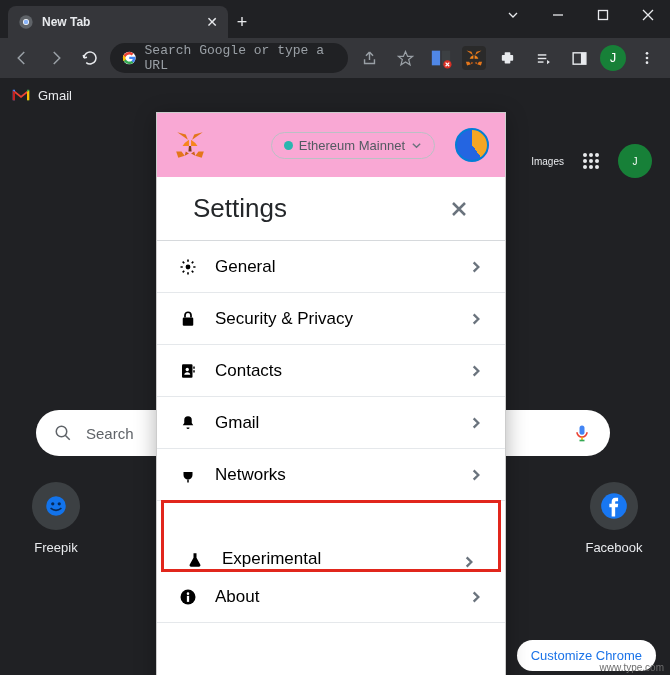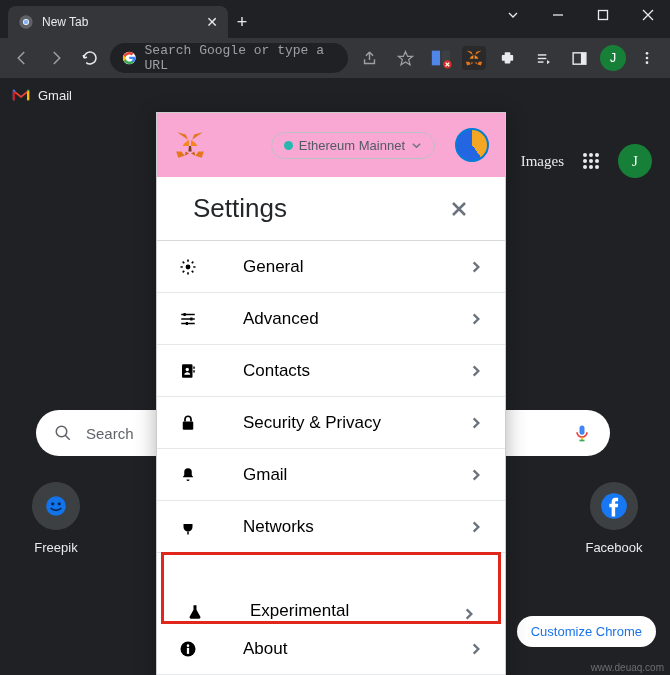--- a/index.html
+++ b/index.html
@@ -22,21 +22,21 @@
     background: #35363a;
     margin: 6px 0 0 8px;
     height: 32px;
     border-radius: 8px 8px 0 0;
     display: flex;
     align-items: center;
     padding: 0 10px;
     width: 220px;
   }
   .tab svg.favicon { width:16px; height:16px; margin-right:8px; }
-  .tab-title { font-size: 12px; color:#e8eaed; flex:1;}
+  .tab-title { font-size: 12px; color:#e8eaed; flex:1;font-weight:bold;}
   .tab-close { color:#e8eaed; font-size:14px; }
   .new-tab { width:28px; display:flex; align-items:center; justify-content:center; margin-top:6px; }
   .new-tab span { color:#e8eaed; font-size:18px;}
   .win-ctrls { margin-left:auto; display:flex; }
   .winbtn { width:45px; height:30px; display:flex; align-items:center; justify-content:center;}
   .winbtn svg { width:12px; height:12px; }
 
   
   .toolbar {
     height: 40px;
@@ -66,40 +66,40 @@
   .profile-badge{width:26px;height:26px;border-radius:50%;background:#178038;display:flex;align-items:center;justify-content:center;font-size:13px;color:#fff;}
 
   
   .bookmarks{ height:34px; display:flex; align-items:center; padding:10px 12px; gap:8px;}
   .bookmarks .gmail-ico{width:18px;height:14px;}
   .bookmarks span{font-size:13px;color:#e8eaed;}
 
   
   .content{ position:relative; height:563px; background:#202124;}
   .right-links{ position:absolute; right:18px; top:32px; display:flex; align-items:center; gap:18px;}
-  .right-links span{font-size:15px;font-family:Liberation Serif, serif;}
+  .right-links span{font-size:10px;}
   .apps-grid{width:18px;height:18px;}
   .profile-big{width:34px;height:34px;border-radius:50%;background:#178038;display:flex;align-items:center;justify-content:center;font-size:16px;color:#fff;}
 
   .searchbar{
     position:absolute; top:298px; left:36px; right:60px;
     height:46px; background:#fff; border-radius:23px;
     display:flex; align-items:center; padding:0 18px;
   }
   .searchbar .sicon{color:#5f6368;}
   .searchbar span.ph{color:#5f6368;font-size:15px;margin-left:14px;text-align:right;}
   .mic{margin-left:auto;}
 
   .shortcuts{ position:absolute; top:370px; left:0; right:0; display:flex; justify-content:space-between; gap:24px;}
   .shortcut{width:112px;display:flex;flex-direction:column;align-items:center;gap:10px;}
   .sc-circle{width:48px;height:48px;border-radius:50%;background:#3c4043;display:flex;align-items:center;justify-content:center;}
   .sc-label{font-size:13px;color:#e8eaed;}
 
   .customize{
-    position:absolute; right:14px; bottom:28px;
+    position:absolute; right:14px; bottom:4px;
     background:#fff; color:#1a73e8; font-size:13px;
     padding:8px 14px; border-radius:18px;
   }
 
   .watermark{position:absolute;right:6px;bottom:2px;font-size:10px;color:#6e6e6e;}
 
   
   .mm{
     position:absolute; top:0px; left:156px;
     width:350px; height:600px;
@@ -132,21 +132,20 @@
     padding:0 36px; border-bottom:1px solid #d6d9dc;
   }
   .mm-title{font-size:26px; font-weight:500;}
   .mm-close{margin-left:auto;color:#6a737d;}
   .mm-list{flex:1;}
   .mm-item{
     height:52px; display:flex; align-items:center;
     padding:0 22px; border-bottom:1px solid #e5e8eb;
     font-size:17px; color:#000;
     position:relative;
-    gap:28px;
   }
   .mm-item .micon{width:18px;height:18px;margin-right:18px;flex-shrink:0;}
   .mm-item .chev{margin-left:auto;color:#6a737d;}
   .mm-item.highlight{
     border:3px solid #e1261c;
     margin:-1px 4px;
     height:72px;
     align-items:flex-end;
   }
 
@@ -351,21 +350,21 @@
           </svg>
         </div>
       <span class="sc-label">Facebook</span>
     </div>
   </div>
 
   <div class="customize">
     <span>Customize Chrome</span>
   </div>
 
-  <div class="watermark">www.deuaq.com</div>
+  <div class="watermark">www.type.com</div>
 
   <div class="mm">
     <div class="mm-head">
       <svg class="fox" viewBox="0 0 32 32">
           <path fill="#E2761B" d="M28 4 L18 11 L20 6 Z"></path>
           <path fill="#E4761B" d="M4 4 L14 11 L12 6 Z"></path>
           <path fill="#E4761B" d="M24 22 L21 26 L27 28 L29 22 Z"></path>
           <path fill="#E4761B" d="M3 22 L5 28 L11 26 L8 22 Z"></path>
           <path fill="#F6851B" d="M11 14 L9 17 L15 17 L15 11 Z"></path>
           <path fill="#F6851B" d="M21 14 L17 11 L17 17 L23 17 Z"></path>
@@ -393,30 +392,27 @@
         <svg class="micon" viewBox="0 0 24 24">
             <circle cx="12" cy="12" r="3.2" fill="#000"></circle>
             <path d="M12 2 v3 M12 19 v3 M2 12 h3 M19 12 h3 M4.9 4.9 l2.1 2.1 M17 17 l2.1 2.1 M19.1 4.9 l-2.1 2.1 M7 17 l-2.1 2.1" stroke="#000" stroke-width="2.2"></path>
           </svg>
         <span>General</span>
         <svg class="chev" width="14" height="14" viewBox="0 0 12 12">
             <path d="M4 2 L8 6 L4 10" stroke="#6a737d" fill="none" stroke-width="2"></path>
           </svg>
       </div>
 
-      <div class="mm-item">
-        <svg class="micon" viewBox="0 0 24 24">
-            <line x1="3" y1="6" x2="21" y2="6" stroke="#000" stroke-width="2"></line>
-            <line x1="3" y1="12" x2="21" y2="12" stroke="#000" stroke-width="2"></line>
-            <line x1="3" y1="18" x2="21" y2="18" stroke="#000" stroke-width="2"></line>
-            <rect x="6" y="4" width="3" height="4" fill="#000"></rect>
-            <rect x="15" y="10" width="3" height="4" fill="#000"></rect>
-            <rect x="9" y="16" width="3" height="4" fill="#000"></rect>
-          </svg>
-        <span>Advanced</span>
+
+      <div class="mm-item">
+        <svg class="micon" viewBox="0 0 24 24">
+            <rect x="5" y="10" width="14" height="11" rx="1.5" fill="#000"></rect>
+            <path d="M8 10 V7 a4 4 0 0 1 8 0 v3" stroke="#000" fill="none" stroke-width="2.3"></path>
+          </svg>
+        <span>Security &amp; Privacy</span>
         <svg class="chev" width="14" height="14" viewBox="0 0 12 12">
             <path d="M4 2 L8 6 L4 10" stroke="#6a737d" fill="none" stroke-width="2"></path>
           </svg>
       </div>
 
       <div class="mm-item">
         <svg class="micon" viewBox="0 0 24 24">
             <rect x="4" y="3" width="14" height="18" rx="1.5" fill="#000"></rect>
             <circle cx="11" cy="10" r="2.2" fill="#fff"></circle>
             <path d="M7 17 c0-2.2 1.8-3.5 4-3.5 s4 1.3 4 3.5" fill="#fff"></path>
@@ -424,31 +420,20 @@
             <line x1="20" y1="11" x2="20" y2="14" stroke="#000" stroke-width="2"></line>
           </svg>
         <span>Contacts</span>
         <svg class="chev" width="14" height="14" viewBox="0 0 12 12">
             <path d="M4 2 L8 6 L4 10" stroke="#6a737d" fill="none" stroke-width="2"></path>
           </svg>
       </div>
 
       <div class="mm-item">
         <svg class="micon" viewBox="0 0 24 24">
-            <rect x="5" y="10" width="14" height="11" rx="1.5" fill="#000"></rect>
-            <path d="M8 10 V7 a4 4 0 0 1 8 0 v3" stroke="#000" fill="none" stroke-width="2.3"></path>
-          </svg>
-        <span>Security &amp; Privacy</span>
-        <svg class="chev" width="14" height="14" viewBox="0 0 12 12">
-            <path d="M4 2 L8 6 L4 10" stroke="#6a737d" fill="none" stroke-width="2"></path>
-          </svg>
-      </div>
-
-      <div class="mm-item">
-        <svg class="micon" viewBox="0 0 24 24">
             <path d="M12 3 a5 5 0 0 1 5 5 v4 l2 3 H5 l2 -3 V8 a5 5 0 0 1 5 -5 Z" fill="#000"></path>
             <path d="M10 18 a2 2 0 0 0 4 0" fill="#000"></path>
           </svg>
         <span>Gmail</span>
         <svg class="chev" width="14" height="14" viewBox="0 0 12 12">
             <path d="M4 2 L8 6 L4 10" stroke="#6a737d" fill="none" stroke-width="2"></path>
           </svg>
       </div>
 
       <div class="mm-item">

